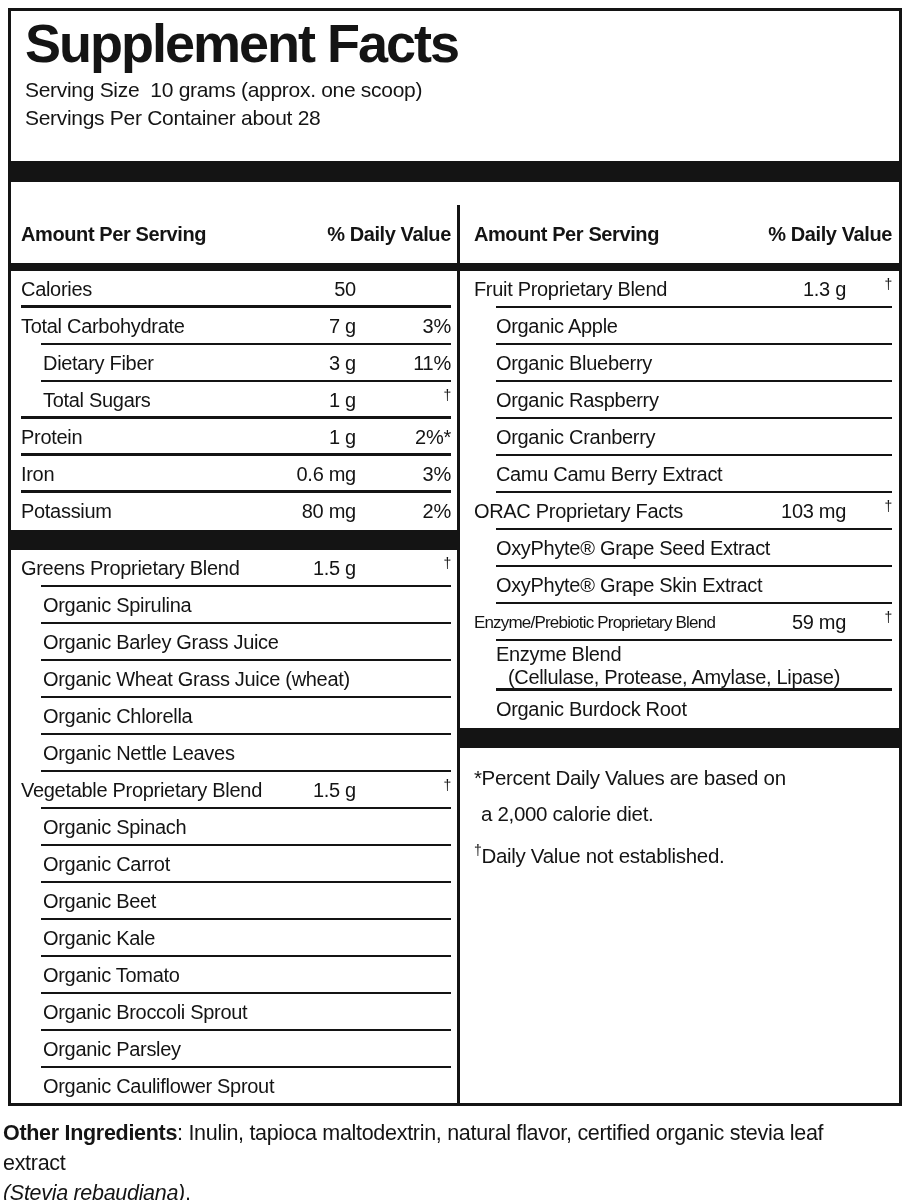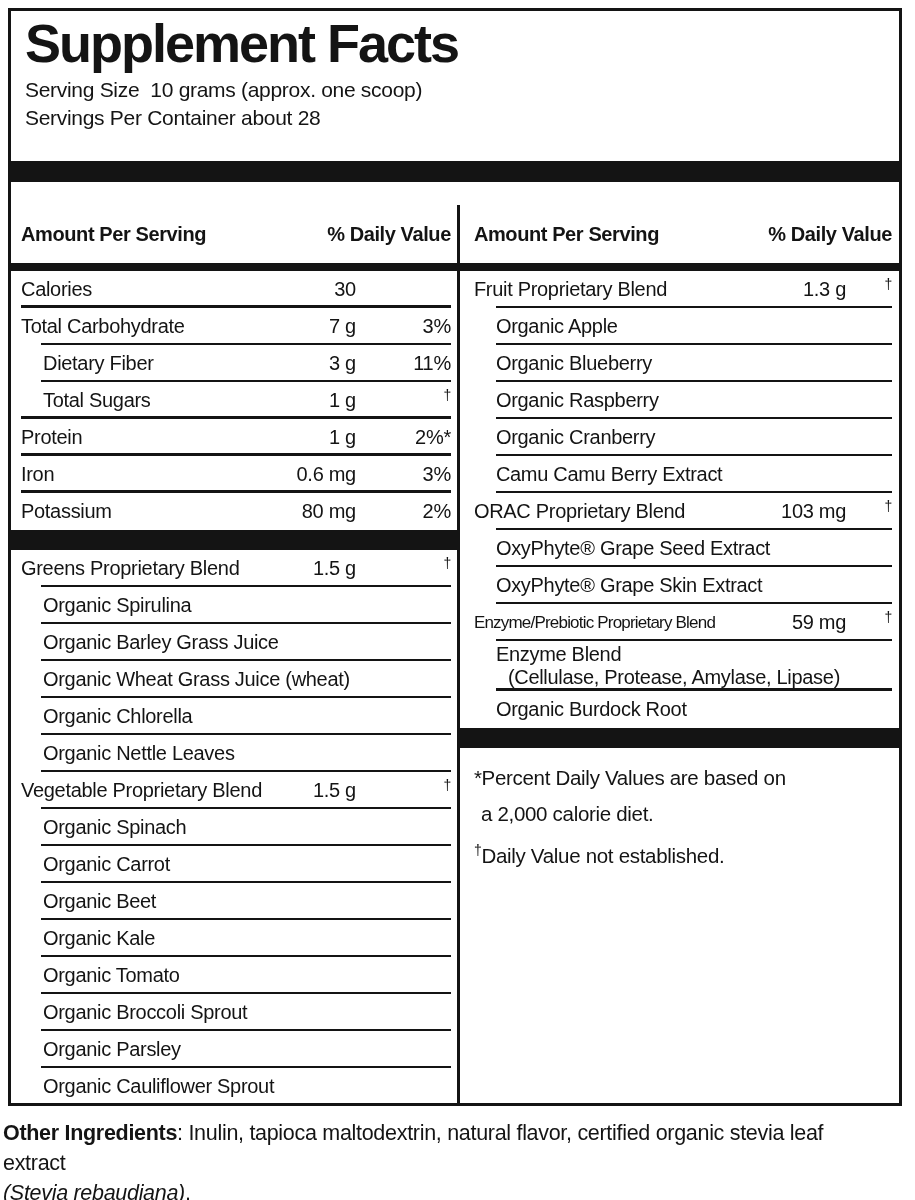--- a/index.html
+++ b/index.html
@@ -94,21 +94,21 @@
   <div class="cols">
     <div class="col col-left">
       <div class="col-head">
         <span>Amount Per Serving</span>
         <span>% Daily Value</span>
       </div>
       <div class="head-bar"></div>
       <div id="left-rows">
           <div class="row sep-medium">
     <span class="nm">Calories</span>
-    <span class="amt">30</span>
+    <span class="amt">50</span>
     <span class="dv"></span>
   </div>
           <div class="row sep-thin">
     <span class="nm">Total Carbohydrate</span>
     <span class="amt">7 g</span>
     <span class="dv">3%</span>
   </div>
           <div class="row sep-thin ind">
     <span class="nm">Dietary Fiber</span>
     <span class="amt">3 g</span>
@@ -249,21 +249,21 @@
     <span class="nm">Organic Cranberry</span>
     <span class="amt"></span>
     <span class="dv"></span>
   </div>
           <div class="row sep-thin ind">
     <span class="nm">Camu Camu Berry Extract</span>
     <span class="amt"></span>
     <span class="dv"></span>
   </div>
           <div class="row sep-thin">
-    <span class="nm">ORAC Proprietary Blend</span>
+    <span class="nm">ORAC Proprietary Facts</span>
     <span class="amt">103 mg</span>
     <span class="dv dag">†</span>
   </div>
           <div class="row sep-thin ind">
     <span class="nm">OxyPhyte® Grape Seed Extract</span>
     <span class="amt"></span>
     <span class="dv"></span>
   </div>
           <div class="row sep-thin ind">
     <span class="nm">OxyPhyte® Grape Skin Extract</span>

